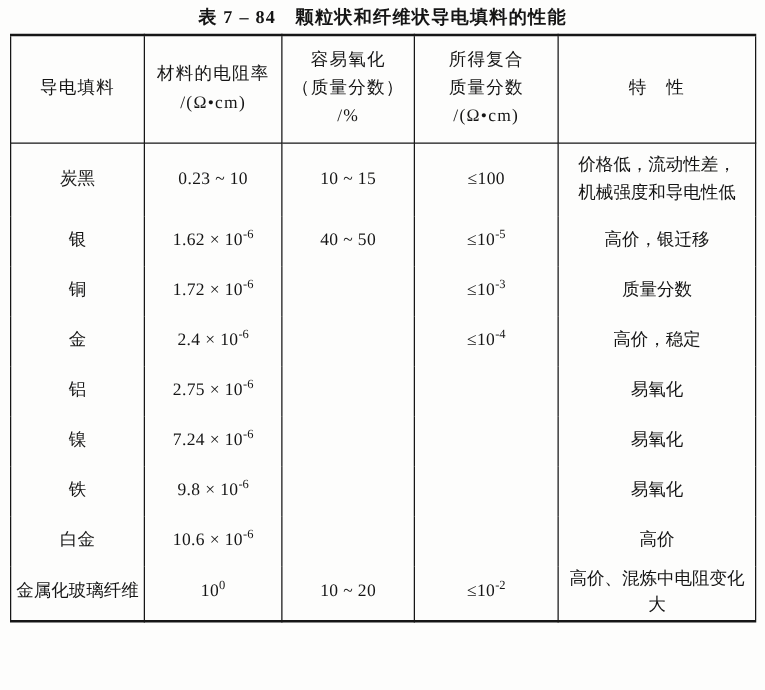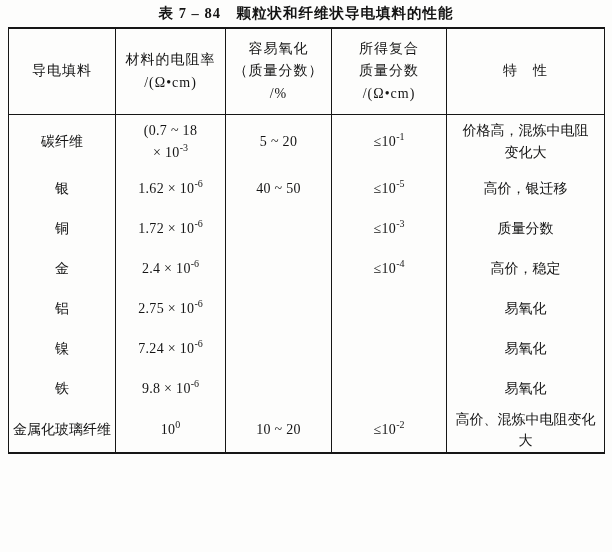--- a/index.html
+++ b/index.html
@@ -94,28 +94,27 @@
       <th>容易氧化
 （质量分数）
 /%</th>
       <th>所得复合
 质量分数
 /(Ω•cm)</th>
       <th>特　性</th>
     </tr>
   </thead>
   <tbody>
-    <tr class="h54">
-      <td>碳纤维</td>
-      <td class="num">(0.7 ~ 18
-× 10<sup>-3</sup></td>
-      <td class="num">5 ~ 20</td>
-      <td class="num">≤10<sup>-1</sup></td>
-      <td>价格高，混炼中电阻
-变化大</td>
+    <tr class="h58">
+      <td>炭黑</td>
+      <td class="num">0.23 ~ 10</td>
+      <td class="num">10 ~ 15</td>
+      <td class="num">≤100</td>
+      <td>价格低，流动性差，
+机械强度和导电性低</td>
     </tr>
     <tr class="h40">
       <td>银</td>
       <td class="num">1.62 × 10<sup>-6</sup></td>
       <td class="num">40 ~ 50</td>
       <td class="num">≤10<sup>-5</sup></td>
       <td>高价，银迁移</td>
     </tr>
     <tr class="h40">
       <td>铜</td>
@@ -145,20 +144,27 @@
       <td class="num"></td>
       <td>易氧化</td>
     </tr>
     <tr class="h40">
       <td>铁</td>
       <td class="num">9.8 × 10<sup>-6</sup></td>
       <td class="num"></td>
       <td class="num"></td>
       <td>易氧化</td>
     </tr>
+    <tr class="h40">
+      <td>白金</td>
+      <td class="num">10.6 × 10<sup>-6</sup></td>
+      <td class="num"></td>
+      <td class="num"></td>
+      <td>高价</td>
+    </tr>
     <tr class="h38">
       <td>金属化玻璃纤维</td>
       <td class="num">10<sup>0</sup></td>
       <td class="num">10 ~ 20</td>
       <td class="num">≤10<sup>-2</sup></td>
       <td>高价、混炼中电阻变化大</td>
     </tr>
   </tbody>
 </table>
 

